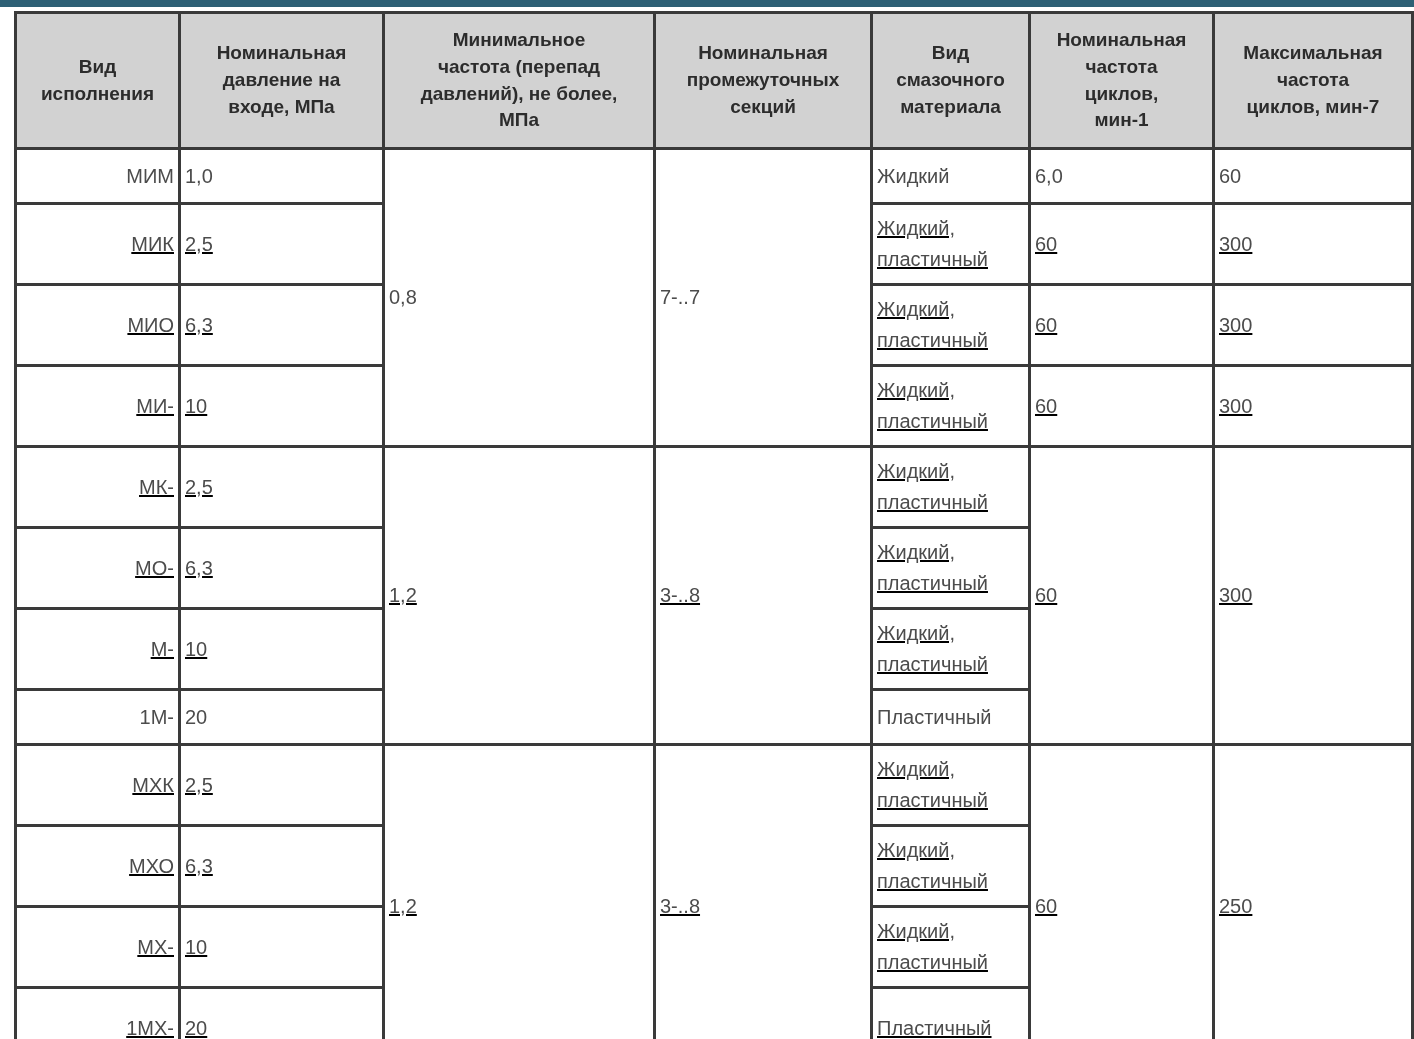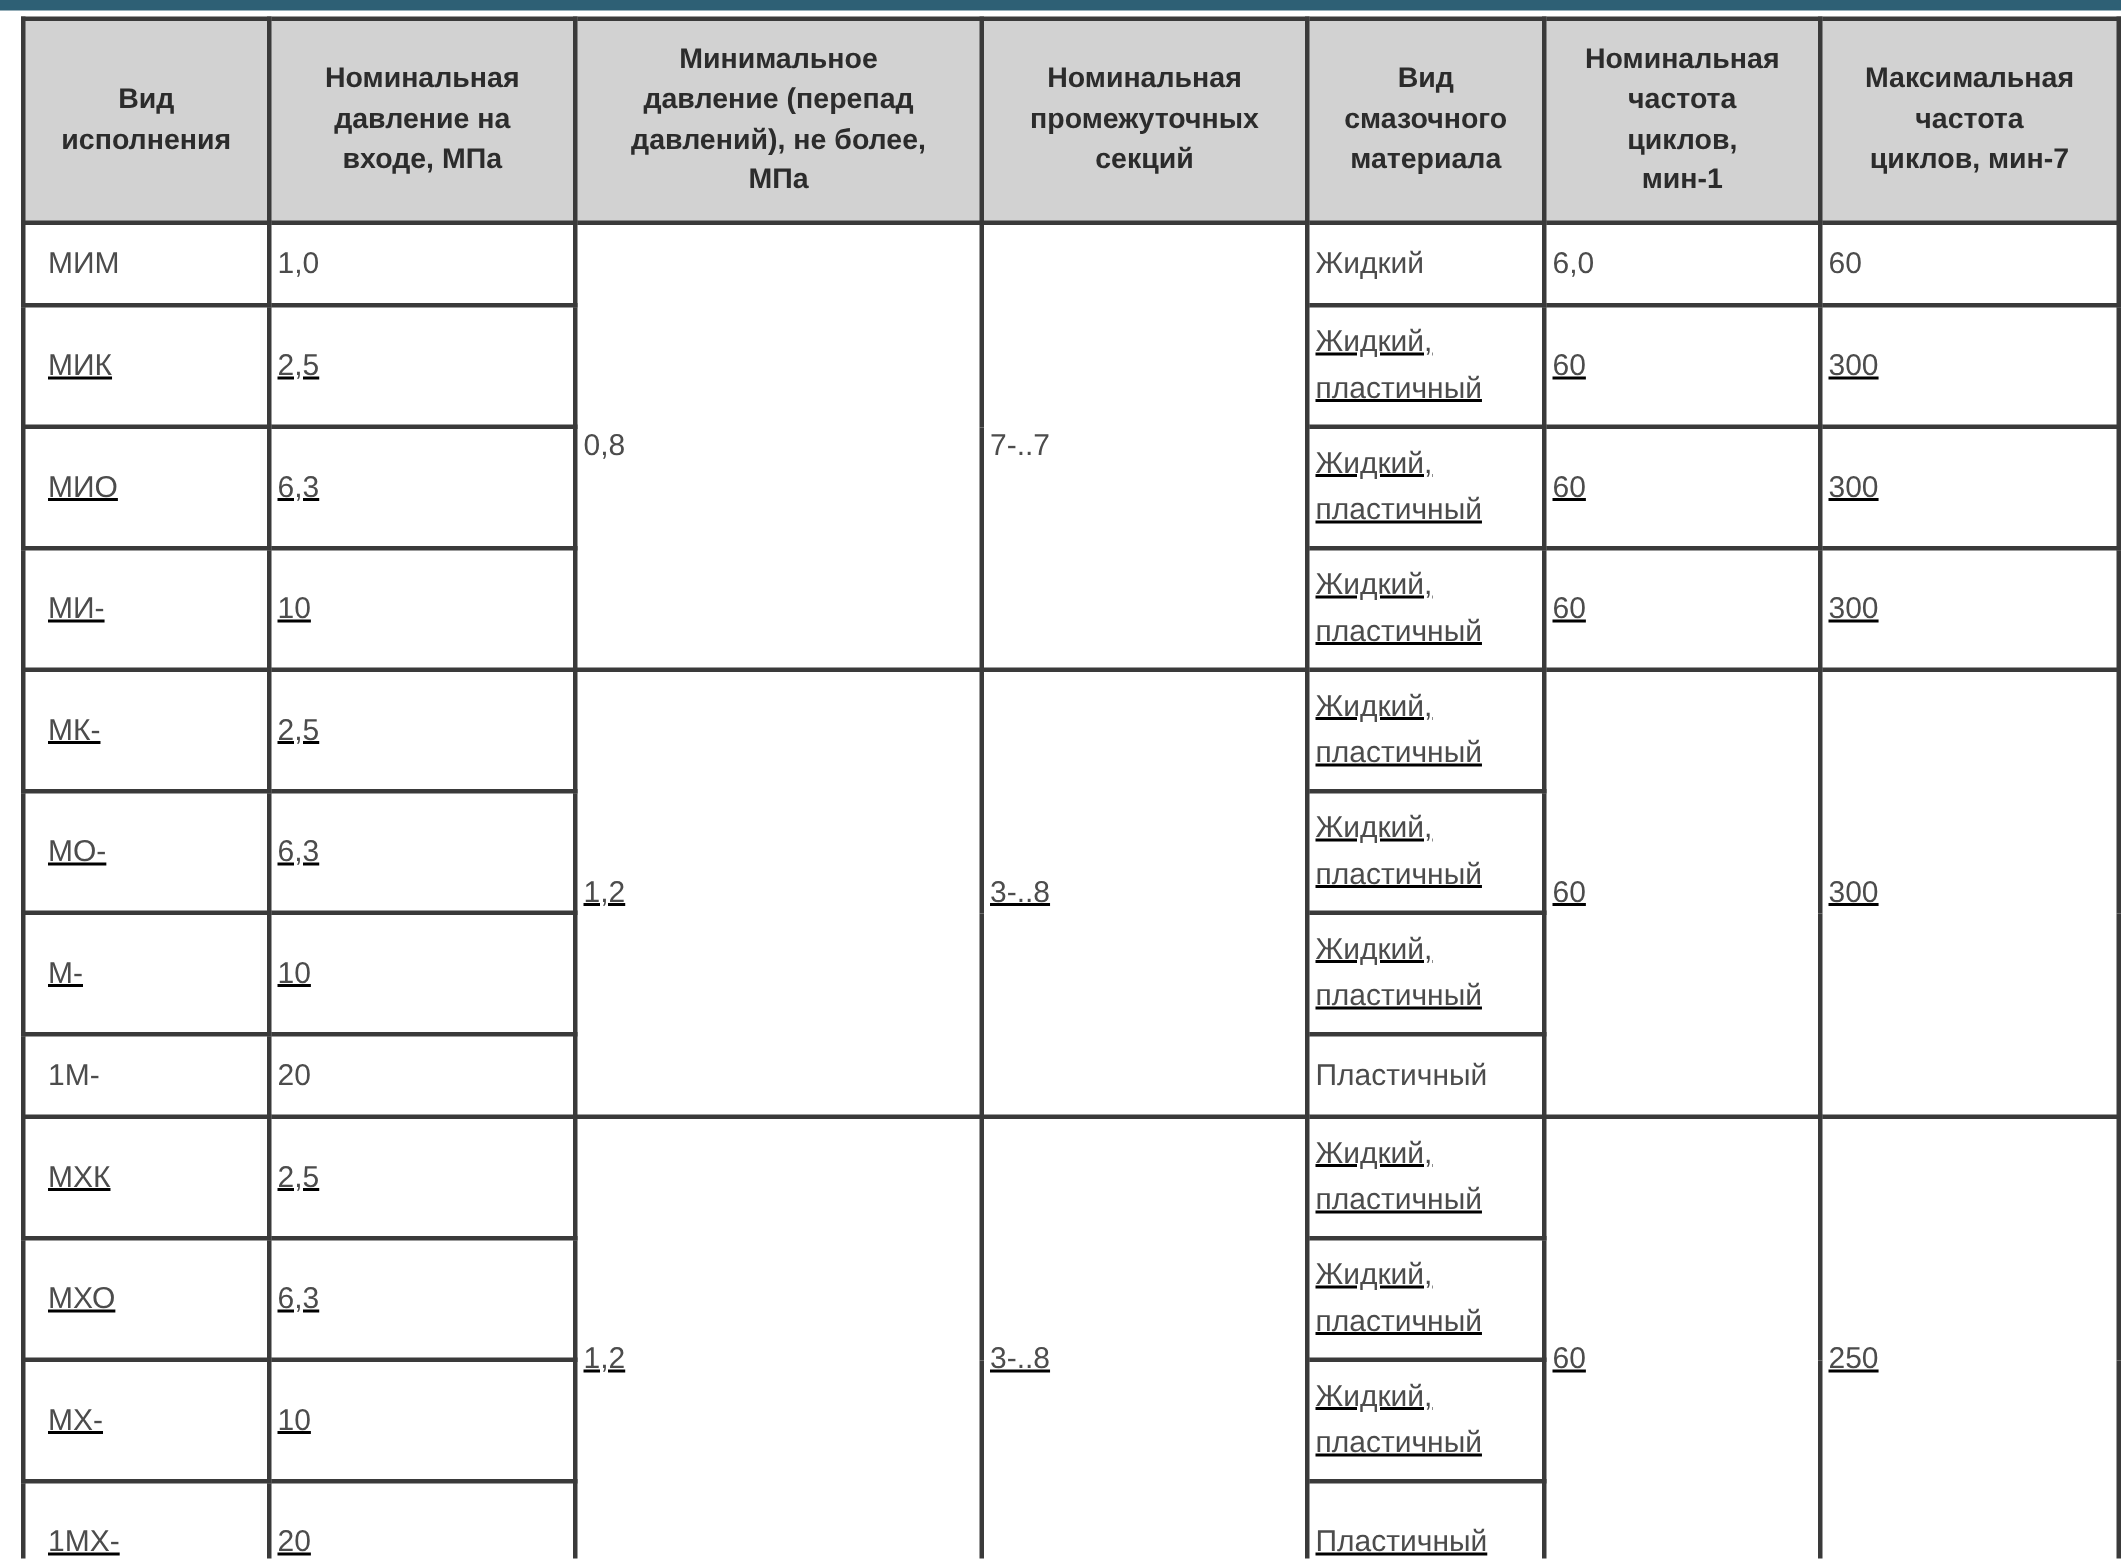--- a/index.html
+++ b/index.html
@@ -40,21 +40,21 @@
     color: #4c4c4c;
     font-size: 20px;
     font-weight: normal;
     text-align: left;
     vertical-align: middle;
     line-height: 1.55;
     white-space: pre-line;
     padding: 0 4px;
   }
   table.spec td.c-type {
-    text-align: left;
+    text-align: right;
     padding-left: 15px;
   }
   tr.h-head { height: 136px; }
   tr.h-sm   { height: 55px; }
   tr.h-md   { height: 81px; text-decoration: underline; }
 </style>
 </head>
 <body>
 
 <div class="topbar" style="background: rgb(46, 96, 117);"></div>
@@ -70,21 +70,21 @@
     <col style="width:199px">
   </colgroup>
   <thead>
     <tr class="h-head">
       <th>Вид
 исполнения</th>
       <th>Номинальная
 давление на
 входе, МПа</th>
       <th>Минимальное
-давление (перепад
+частота (перепад
 давлений), не более,
 МПа</th>
       <th>Номинальная
 промежуточных
 секций</th>
       <th>Вид
 смазочного
 материала</th>
       <th>Номинальная
 частота

